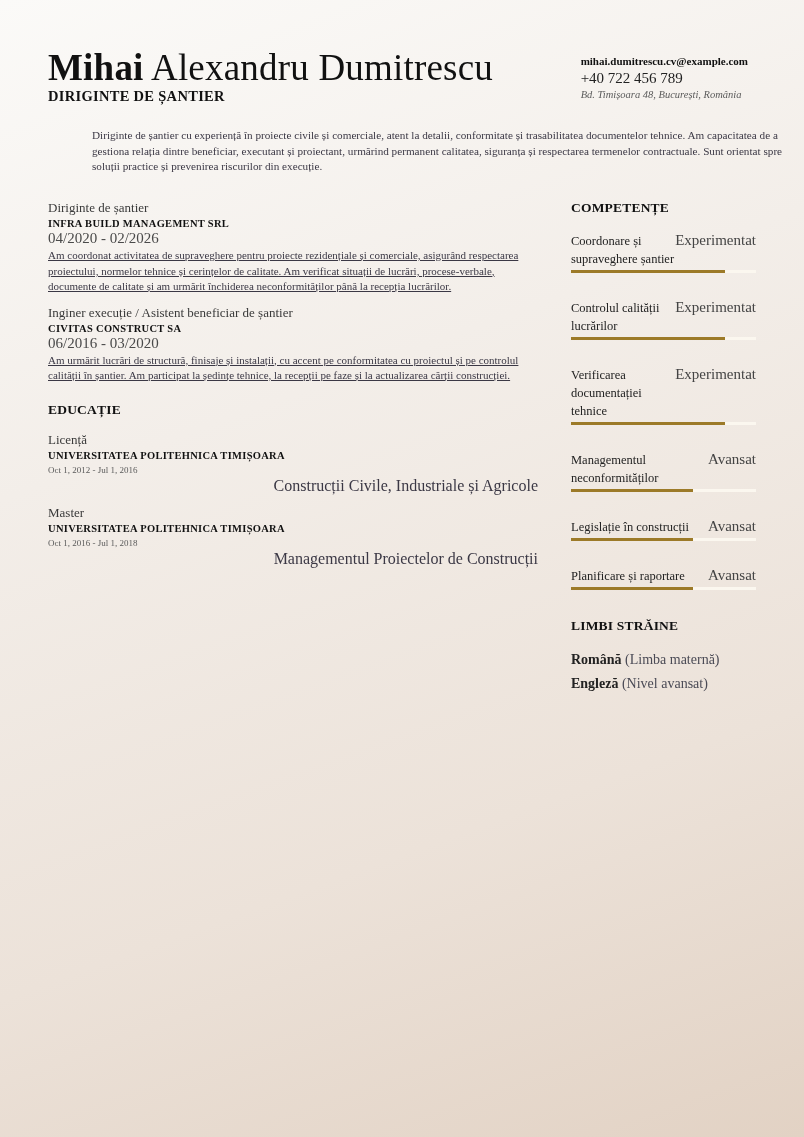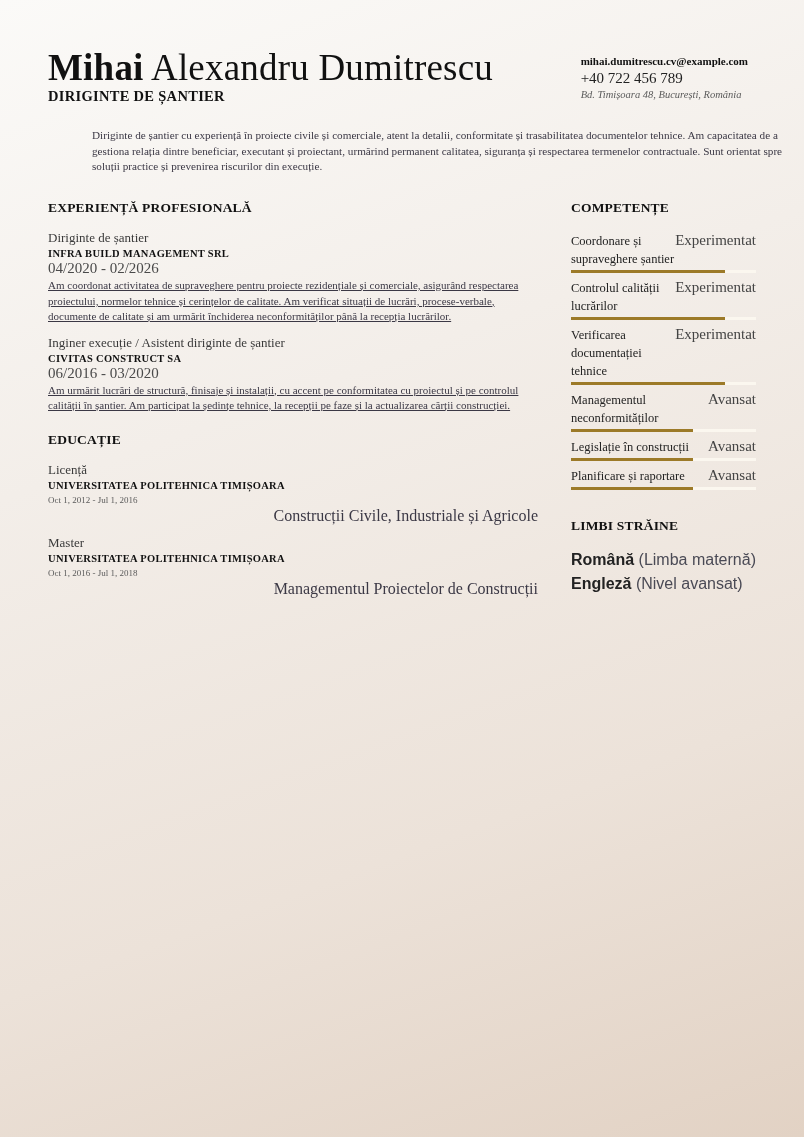--- a/index.html
+++ b/index.html
@@ -33,29 +33,29 @@
     .entry .org { font-family: "Liberation Serif", serif; font-weight: bold; font-size: 10.5px; color: #111; letter-spacing: 0.3px; line-height: 15px; }
     .entry .dates { font-family: "Liberation Serif", serif; font-size: 15px; color: #4a4a4a; line-height: 15px; }
     .entry .desc { font-family: "Liberation Serif", serif; font-size: 11px; line-height: 15.5px; color: #3b3845; margin-top: 2px; text-decoration: underline; }
     .edu-section { margin-top: 18px; }
     .edu .dates { font-size: 9px; color: #5a5a5a; line-height: 15px; }
     .edu .field { font-family: "Liberation Serif", serif; font-size: 16px; color: #3b3845; line-height: 15px; text-align: right; }
     .edu { margin-bottom: 12px; }
 
     
     .right { position: absolute; top: 200px; left: 523px; width: 185px; }
-    .skill { position: relative; margin-bottom: 4px; }
+    .skill { position: relative; margin-bottom: 24px; }
     .skill-head { position: relative; display: flex; justify-content: space-between; align-items: flex-start; }
     .skill-name { font-family: "Liberation Serif", serif; font-size: 12.5px; line-height: 18px; color: #222; max-width: 110px; padding-top: 2px; }
     .skill-name.wide { max-width: 150px; }
     .skill-level { font-family: "Liberation Serif", serif; font-size: 15px; color: #444; padding-top: 2px; white-space: nowrap; }
     .skill-bar { position: relative; height: 3px; background: #fbf7ef; margin-top: 2px; }
     .skill-bar .fill { position: absolute; left: 0; top: 0; height: 3px; background: #9c7a28; }
     .lang-section { margin-top: 28px; }
-    .lang { font-family: Liberation Sans, sans-serif; font-size: 16px; color: #4a4a55; line-height: 24px; }
+    .lang { font-family: Liberation Serif, serif; font-size: 14px; color: #4a4a55; line-height: 24px; }
     .lang .lname { font-weight: bold; color: #222; }
   </style>
 </head>
 <body>
 
 <div class="page">
 
   <div class="header">
     <div class="name"><span class="first">Mihai</span><span> Alexandru Dumitrescu</span></div>
     <div class="title">DIRIGINTE DE ȘANTIER</div>
@@ -63,31 +63,30 @@
       <div class="email">mihai.dumitrescu.cv@example.com</div>
       <div class="phone">+40 722 456 789</div>
       <div class="addr">Bd. Timișoara 48, București, România</div>
     </div>
   </div>
 
   <p class="summary">Diriginte de șantier cu experiență în proiecte civile și comerciale, atent la detalii, conformitate și trasabilitatea documentelor tehnice. Am capacitatea de a gestiona relația dintre beneficiar, executant și proiectant, urmărind permanent calitatea, siguranța și respectarea termenelor contractuale. Sunt orientat spre soluții practice și prevenirea riscurilor din execuție.</p>
 
   <div class="left">
     <div>
-      <h2 class="section-title">EXPERIENȚĂ PROFESIONALĂ</h2>
 
       <div class="entry">
         <div class="role">Diriginte de șantier</div>
         <div class="org">INFRA BUILD MANAGEMENT SRL</div>
         <div class="dates">04/2020 - 02/2026</div>
         <p class="desc">Am coordonat activitatea de supraveghere pentru proiecte rezidențiale și comerciale, asigurând respectarea proiectului, normelor tehnice și cerințelor de calitate. Am verificat situații de lucrări, procese-verbale, documente de calitate și am urmărit închiderea neconformităților până la recepția lucrărilor.</p>
       </div>
 
       <div class="entry">
-        <div class="role">Inginer execuție / Asistent diriginte de șantier</div>
+        <div class="role">Inginer execuție / Asistent beneficiar de șantier</div>
         <div class="org">CIVITAS CONSTRUCT SA</div>
         <div class="dates">06/2016 - 03/2020</div>
         <p class="desc">Am urmărit lucrări de structură, finisaje și instalații, cu accent pe conformitatea cu proiectul și pe controlul calității în șantier. Am participat la ședințe tehnice, la recepții pe faze și la actualizarea cărții construcției.</p>
       </div>
     </div>
 
     <div class="edu-section">
       <h2 class="section-title">EDUCAȚIE</h2>
 
       <div class="entry edu">

